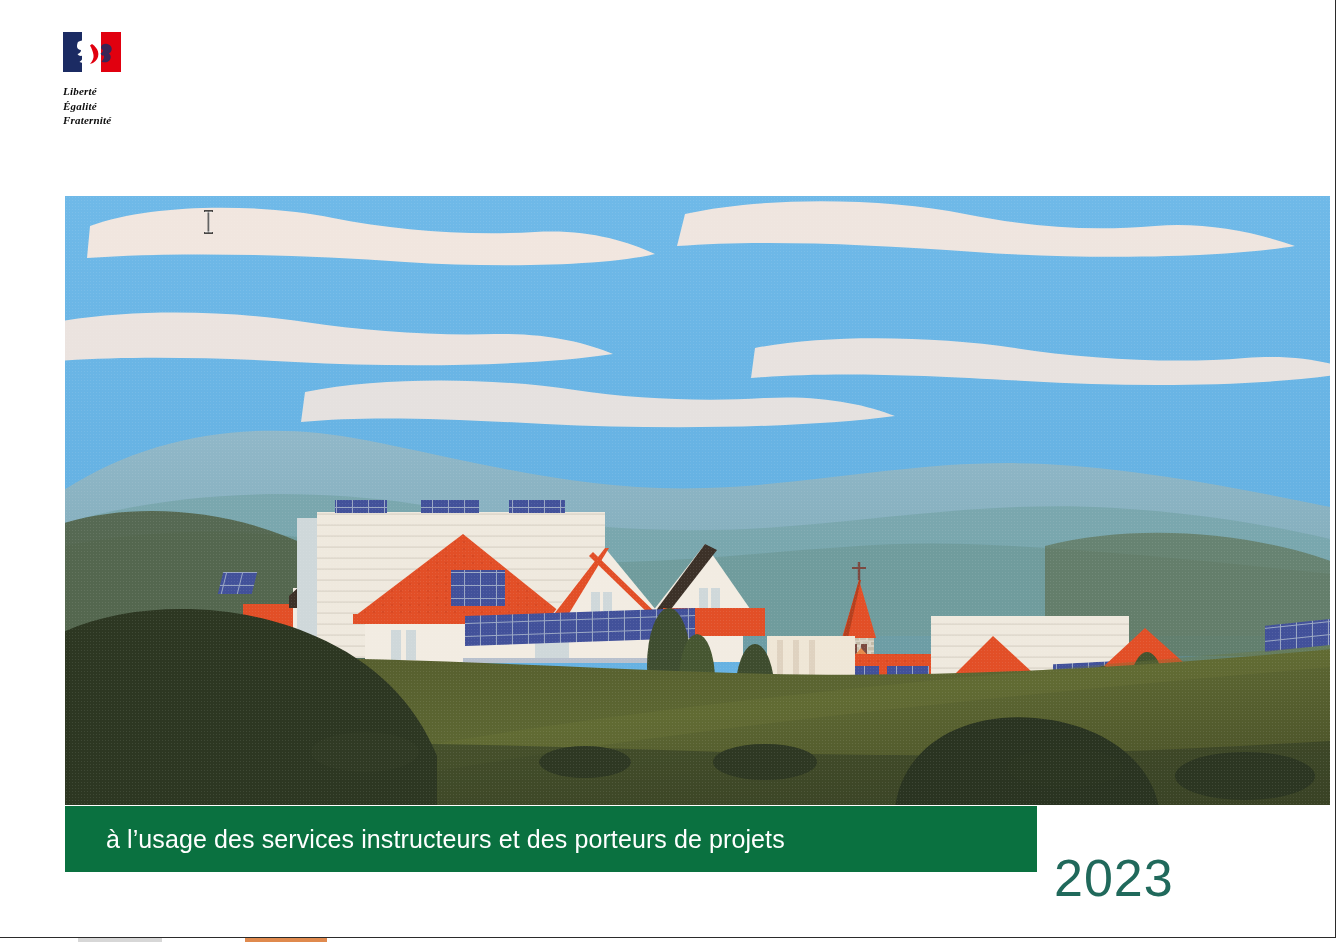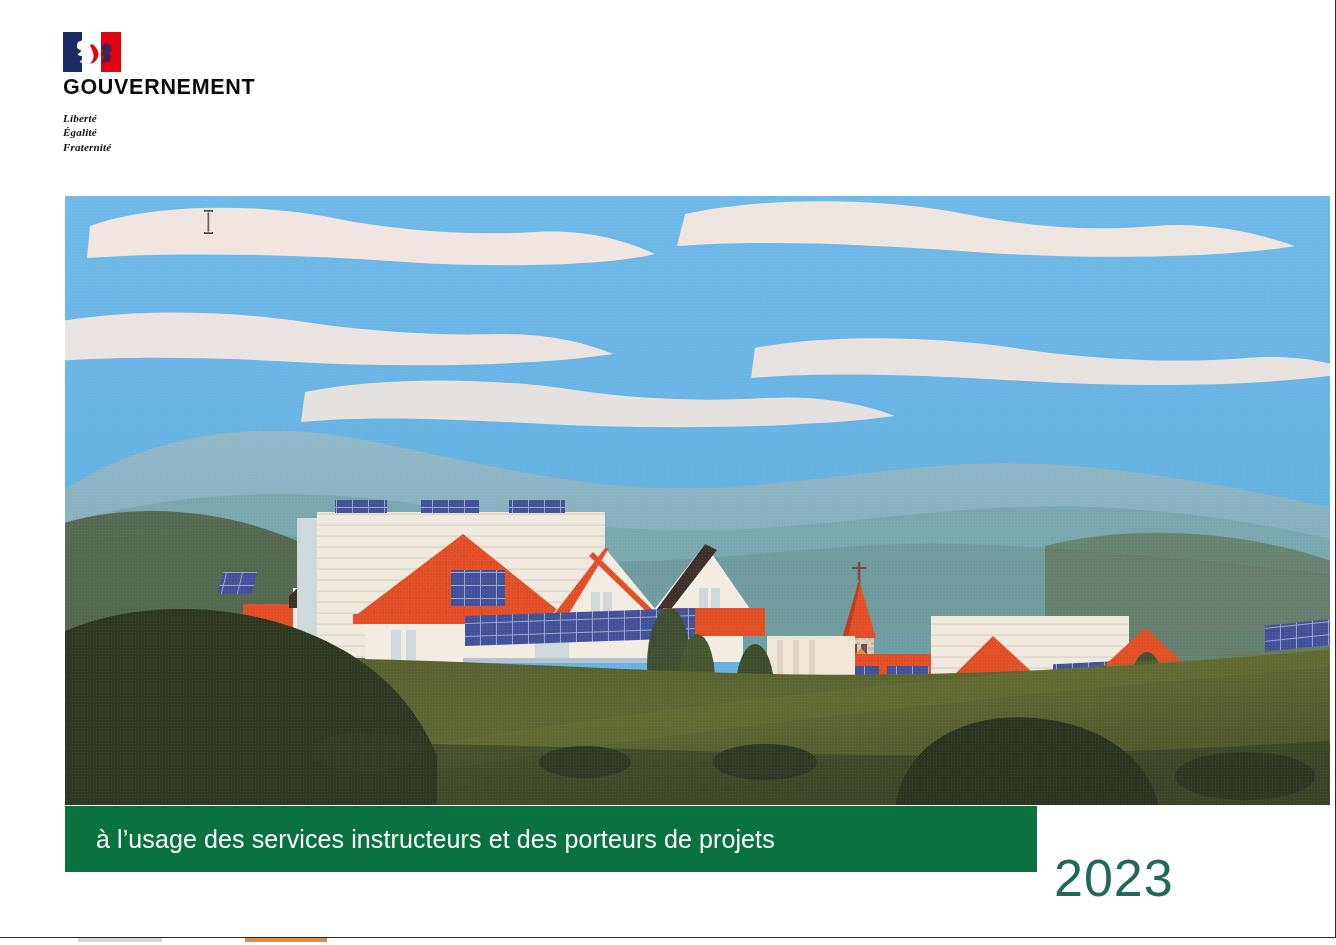--- a/index.html
+++ b/index.html
@@ -110,21 +110,21 @@
     height: 66px;
     background: #0a7140;
     display: flex;
     align-items: center;
   }
   .subtitle-text {
     color: #ffffff;
     font-size: 25px;
     font-weight: 400;
     letter-spacing: .1px;
-    padding-left: 31px;
+    padding-left: 41px;
   }
   .year {
     position: absolute;
     left: 1054px;
     top: 852px;
     color: #20695b;
     font-size: 52px;
     font-weight: 300;
     letter-spacing: 1px;
     line-height: 1;
@@ -168,21 +168,20 @@
       <g fill="#ffffff">
         <path d="M30 20 C40 14, 52 16, 58 24 C63 31, 60 38, 54 41 C60 43, 63 49, 59 55 C54 62, 42 64, 33 60 C38 56, 41 52, 40 47 C36 49, 31 48, 29 44 C33 43, 36 40, 36 36 C32 36, 28 33, 28 29 C28 25, 29 22, 30 20 Z"></path>
       </g>
       <g fill="#e1000f">
         <path d="M58 24 C64 28, 68 33, 70 39 C72 46, 70 53, 65 58 C62 61, 58 63, 54 64 C59 58, 62 52, 61 46 C60 40, 57 32, 54 27 Z"></path>
       </g>
       <g fill="#1b2b63" opacity="0.85">
         <path d="M78 26 C84 22, 92 23, 96 29 C99 34, 97 40, 92 43 C96 46, 97 52, 93 57 C89 61, 82 62, 77 59 C81 55, 83 51, 82 47 C79 48, 76 46, 75 43 C78 42, 80 39, 80 36 C77 35, 76 32, 76 30 Z"></path>
       </g>
     </svg>
-    <div class="gov-word">GOUVERNEMENT</div>
     <div class="gov-motto"><span>Liberté</span><br><span>Égalité</span><br><span>Fraternité</span></div>
   </div>
 
   <div class="cover">
     <svg viewBox="0 0 1265 609" preserveAspectRatio="none" aria-hidden="true">
       <defs>
         <linearGradient id="skyGrad" x1="0" y1="0" x2="0" y2="1">
           <stop offset="0%" stop-color="#6fb9e8"></stop>
           <stop offset="70%" stop-color="#62afe1"></stop>
           <stop offset="100%" stop-color="#74bbe6"></stop>

